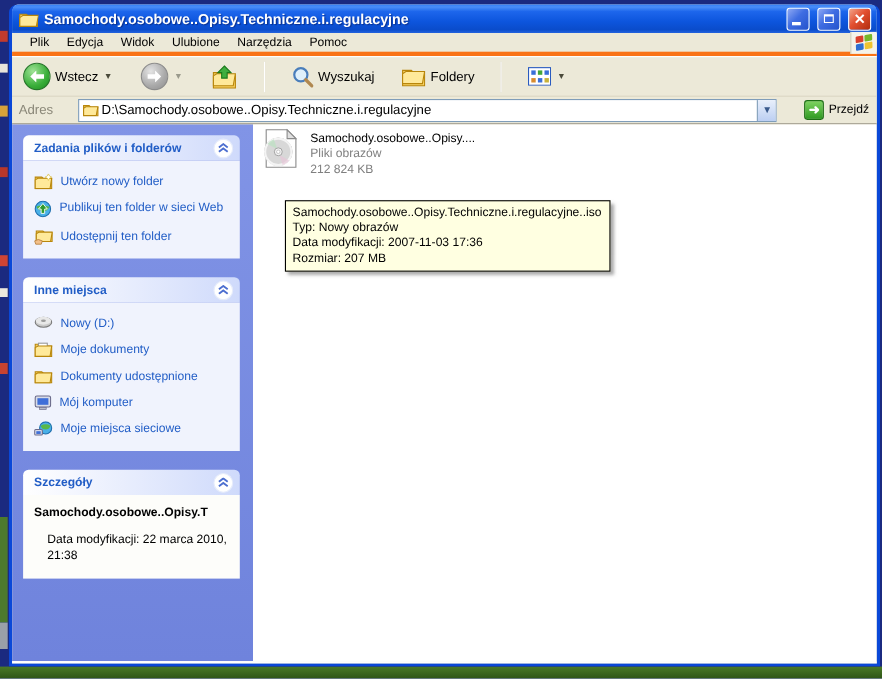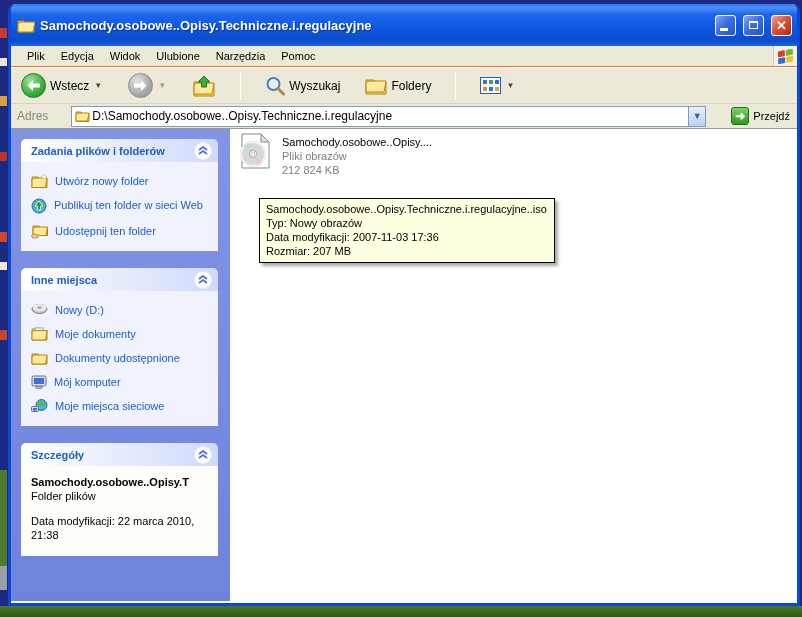--- a/index.html
+++ b/index.html
@@ -10,33 +10,33 @@
   .grass { position:absolute; left:0; top:606px; width:802px; height:11px;
            background:linear-gradient(180deg,#4a7a27,#2e5516); }
   .edge-frag { position:absolute; width:7px; }
 
   
   .window { position:absolute; left:8px; top:4px; width:792px; height:602px;
             background:#ece9d8; border-radius:8px 8px 0 0;
             border-left:3px solid #0a48d8; border-right:3px solid #0a48d8; border-bottom:3px solid #0a48d8;
             display:flex; flex-direction:column; }
 
-  .titlebar { height:42px; border-radius:6px 6px 0 0; display:flex; align-items:center; padding:0 5px 0 6px; gap:5px;
+  .titlebar { height:26px; border-radius:6px 6px 0 0; display:flex; align-items:center; padding:0 5px 0 6px; gap:5px;
               background:linear-gradient(180deg,#2f7cf6 0%,#4a8ef8 9%,#1d66ec 25%,#0d55dd 60%,#0a4ccb 88%,#2363de 100%); }
   .titlebar .title { color:#fff; font-weight:bold; font-size:13px; text-shadow:1px 1px 1px #0a3190;
                      flex:1; white-space:nowrap; overflow:hidden; }
   .winbtn { width:21px; height:21px; border:1px solid #fff; border-radius:3px; margin-left:2px;
             display:flex; align-items:center; justify-content:center; color:#fff; position:relative;
             background:linear-gradient(135deg,#8fa9f4 0%,#3f6de2 45%,#2553cc 100%); }
   .winbtn.close { background:linear-gradient(135deg,#f2a58b 0%,#e35031 45%,#b02c0c 100%); font-weight:bold; font-size:13px; }
   .winbtn .minbar { position:absolute; left:4px; bottom:4px; width:8px; height:3px; background:#fff; }
   .winbtn .maxbox { width:9px; height:8px; border:1px solid #fff; border-top-width:2px; }
 
   .menubar { height:21px; display:flex; align-items:center; padding-left:8px; background:#ece9d8;
-             border-bottom:1px solid #f97316; }
+             border-bottom:4px solid #f97316; }
   .menubar .mitem { padding:2px 8px; color:#000; cursor:default; }
   .menubar .spacer { flex:1; }
   .logo-box { width:24px; height:20px; border-left:1px solid #cfccb8; display:flex; align-items:center; justify-content:center; background:#f5f3e9; }
   .winflag { display:grid; grid-template-columns:7px 7px; grid-template-rows:6px 6px; gap:1px; transform:skewY(-8deg) rotate(-2deg); }
   .winflag i { display:block; border-radius:1px; }
 
   .toolbar { height:37px; display:flex; align-items:center; padding:0 4px 0 6px; gap:17px;
              background:#ece9d8; border-bottom:1px solid #d8d4c0; border-top:1px solid #fff; }
   .tbtn { display:flex; align-items:center; gap:4px; padding:2px 4px; border-radius:3px; }
   .circle { width:25px; height:25px; border-radius:50%; display:flex; align-items:center; justify-content:center; color:#fff; font-size:14px; font-weight:bold; }
@@ -65,21 +65,21 @@
   .panel-title { color:#215dc6; font-weight:bold; font-size:11px; }
   .chev-btn { width:18px; height:18px; border-radius:50%; background:#fff; border:1px solid #e6ecfb;
               display:flex; align-items:center; justify-content:center; }
   .panel-body { background:#f0f3fd; padding:12px 6px 10px 10px; }
   .panel-body.white { background:#fdfdfa; padding:10px 8px 14px 10px; }
   .task-item { display:flex; align-items:flex-start; gap:7px; margin-bottom:10px; cursor:pointer; }
   .task-item:last-child { margin-bottom:2px; }
   .task-item .lbl { color:#215dc6; line-height:14px; }
   .det-name { font-weight:bold; color:#000; white-space:nowrap; overflow:hidden; }
   .det-type { color:#000; margin-top:2px; }
-  .det-mod  { color:#000; margin-top:12px; line-height:14px; }
+  .det-mod  { color:#000; margin-top:12px; line-height:14px;margin-left:12px; }
 
   .main { flex:1; background:#fff; position:relative; }
   .file-tile { position:absolute; left:8px; top:4px; display:flex; gap:10px; align-items:flex-start; cursor:default; }
   .file-text { padding-top:2px; line-height:14px; }
   .file-name { color:#000; }
   .file-type, .file-size { color:#7f7f7f; }
   .tooltip { position:absolute; left:29px; top:69px; width:296px; background:#ffffe1; border:1px solid #000;
              padding:3px 6px 4px 6px; line-height:14px; color:#000; box-shadow:3px 3px 3px rgba(100,100,100,.55); }
 
   svg { display:block; }
@@ -334,21 +334,20 @@
           <div class="panel-header">
             <span class="panel-title">Szczegóły</span>
             <span class="chev-btn">
               <svg width="10" height="9" viewBox="0 0 10 9">
                   <path d="M1 4 L5 1 L9 4 M1 8 L5 5 L9 8" fill="none" stroke="#4d6fd0" stroke-width="1.7"></path>
                 </svg>
             </span>
           </div>
           <div class="panel-body white">
             <div class="det-name">Samochody.osobowe..Opisy.T</div>
-            <div class="det-type">Folder plików</div>
             <div class="det-mod">Data modyfikacji: 22 marca 2010, 21:38</div>
           </div>
         </div>
 
       </div>
 
       <div class="main">
 
         <div class="file-tile">
           <span>

